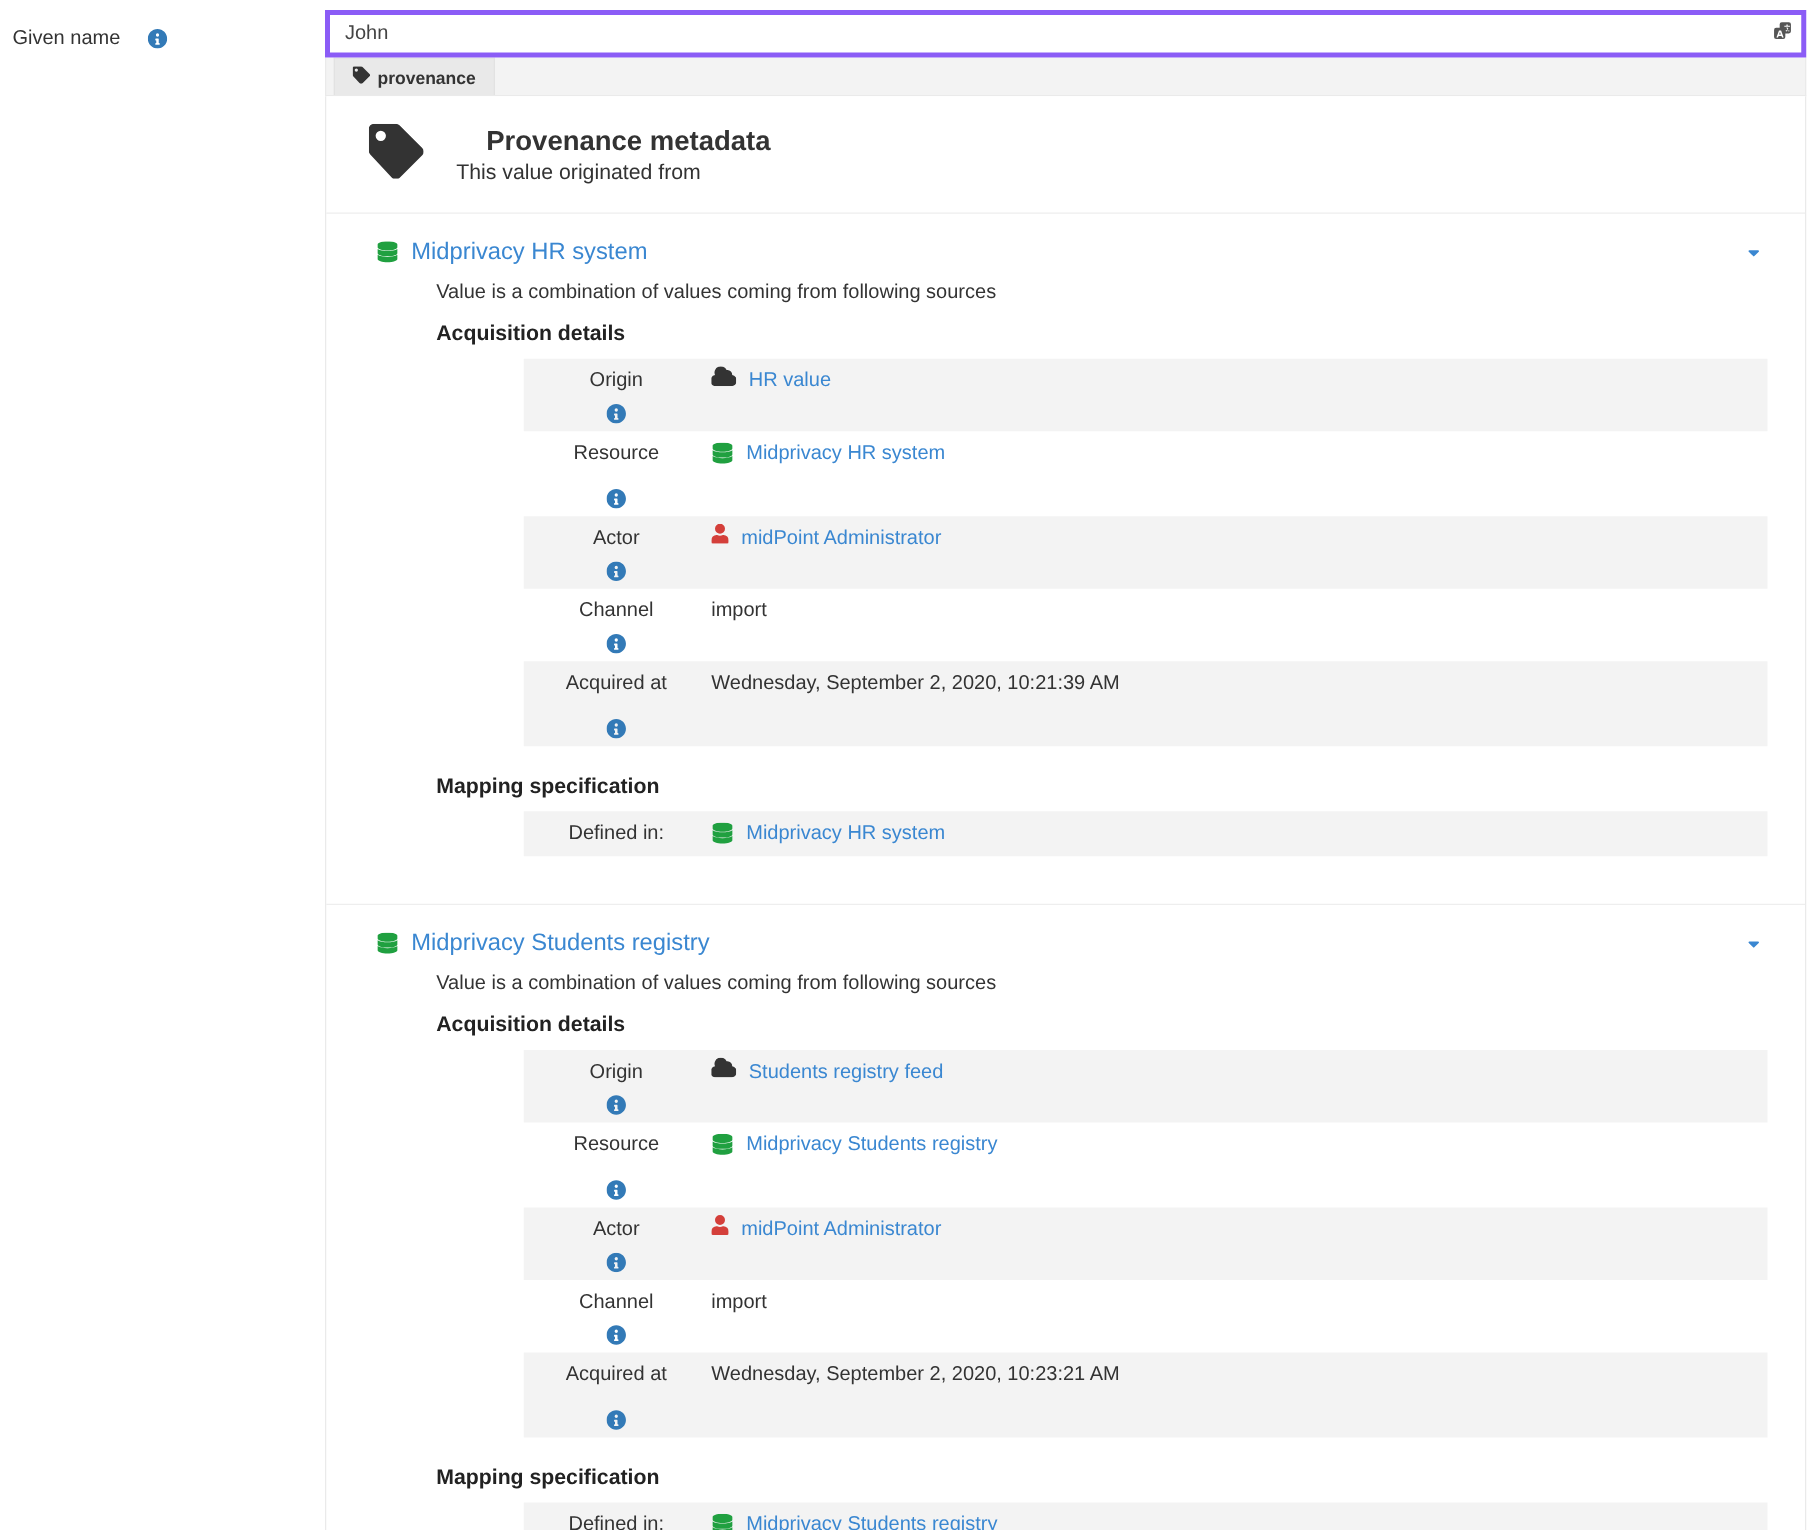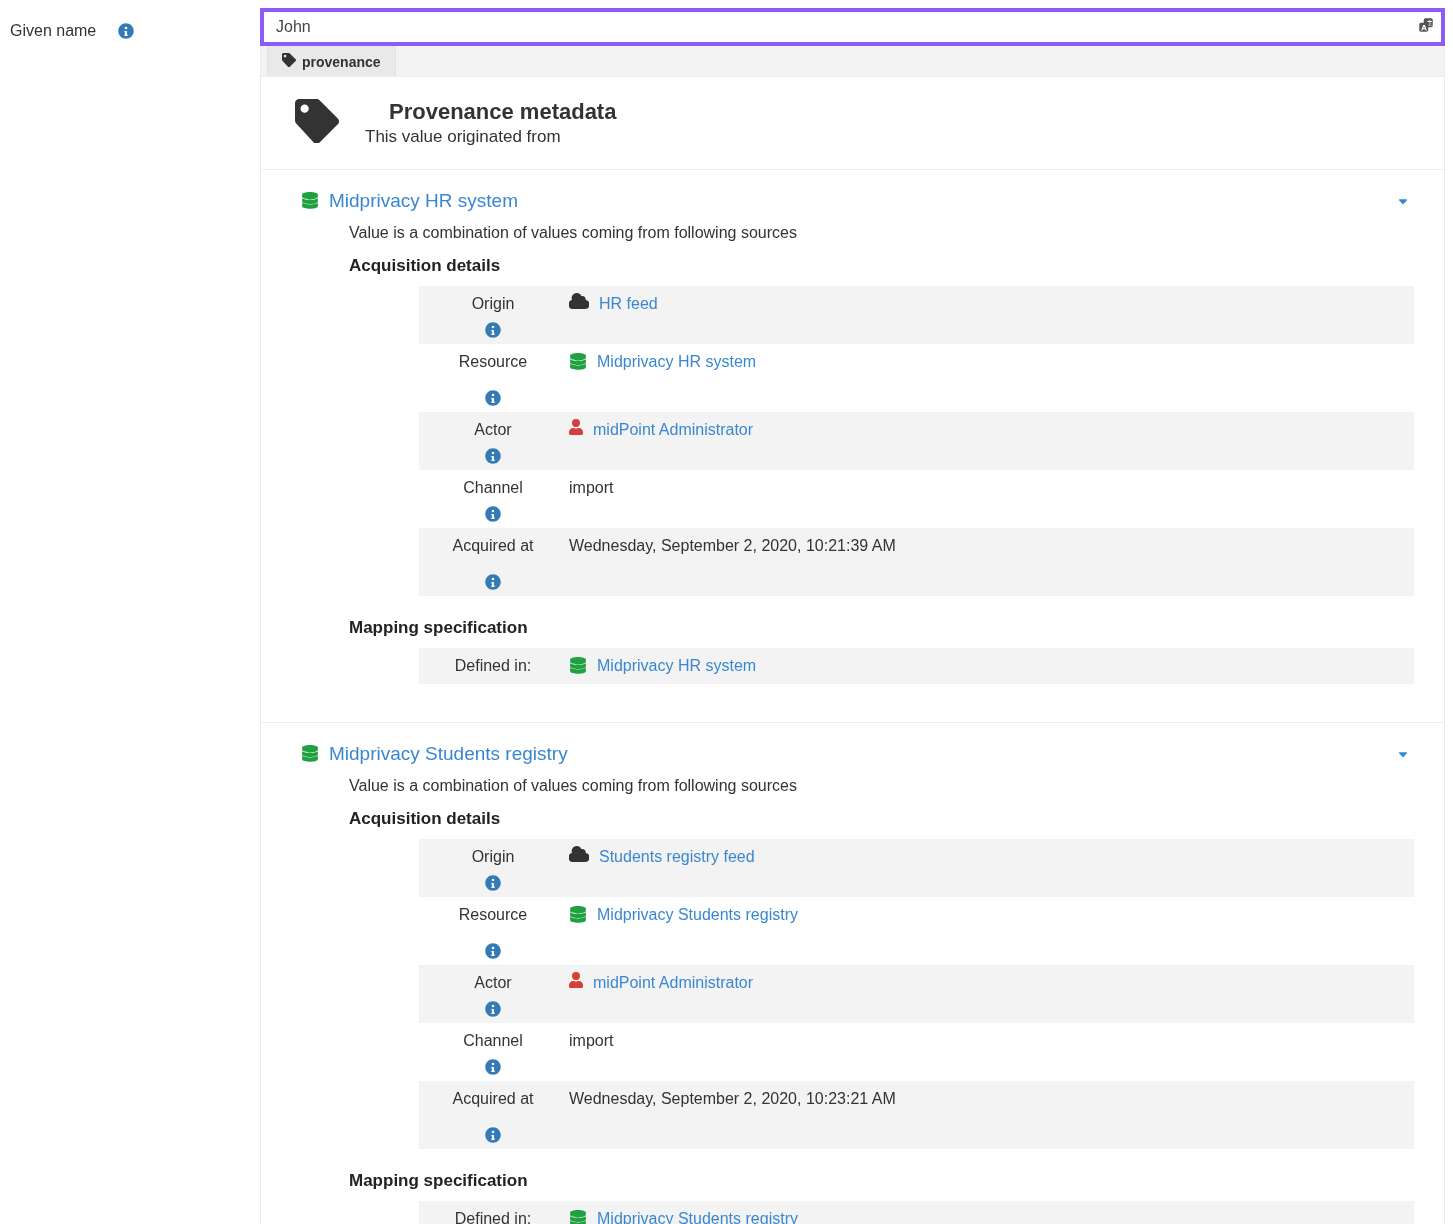--- a/index.html
+++ b/index.html
@@ -255,21 +255,21 @@
                 <span class="info-icon">
                   <svg>
                     <use href="#i-info"></use>
                   </svg>
                 </span>
               </div>
             <div class="kv-val">
                 <span class="cloud-icon"><svg>
                     <use href="#i-cloud"></use>
                   </svg></span>
-                <a href="#">HR feed</a>
+                <a href="#">HR value</a>
               </div>
           </div>
           <div class="kv-row twoline">
             <div class="kv-key">
                 <span>Resource</span>
                 <span class="info-icon">
                   <svg>
                     <use href="#i-info"></use>
                   </svg>
                 </span>

